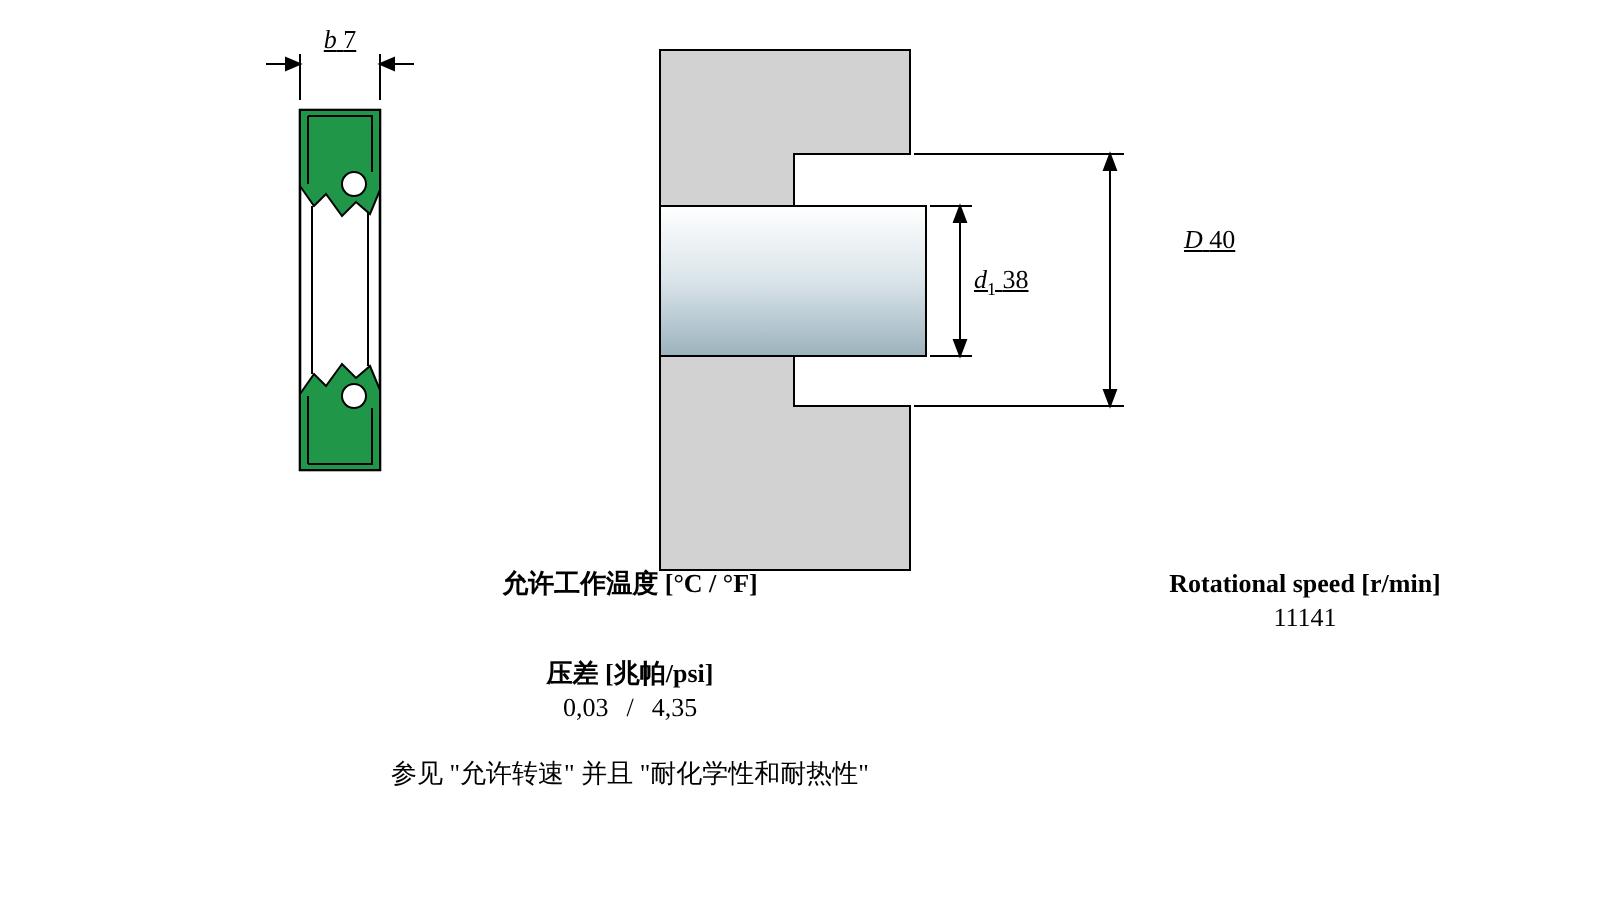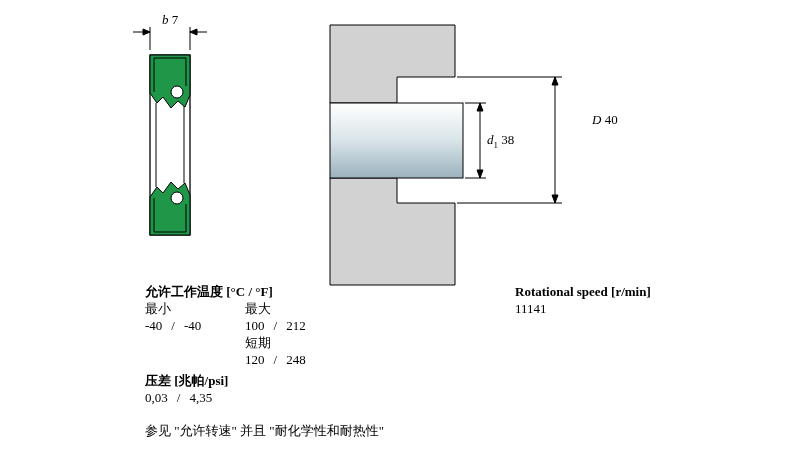--- a/index.html
+++ b/index.html
@@ -1,28 +1,28 @@
 <!DOCTYPE html>
 <html><head>
 <meta charset="utf-8">
 <style>
   html,body { margin:0; padding:0; background:#ffffff; }
   .canvas {
     position:relative; width:800px; height:450px; background:#ffffff;
     font-family:"Liberation Serif", serif; color:#000; overflow:hidden;
   }
   .abs { position:absolute; }
-  .dimlabel { font-size:13px; white-space:nowrap; }
+  .dimlabel { font-size:13px; white-space:nowrap;text-decoration:underline; }
   .sym { font-style:italic; }
   .dimlabel sub { font-size:9px; line-height:0; }
-  .spec { font-size:13px; line-height:17px; }
+  .spec { font-size:13px; line-height:17px;text-align:center; }
   .spec-title { font-weight:bold; }
   .grid2 { display:grid; grid-template-columns:100px auto; }
   .sep { display:inline-block; margin:0 9px; }
-  .mt12 { margin-top:4px; }
+  .mt12 { margin-top:28px; }
   .mt16 { margin-top:16px; }
   .valrow { white-space:nowrap; }
 </style>
 </head>
 <body>
 
 <div class="canvas">
 
   <svg class="abs" style="left:0;top:0" width="800" height="450" viewBox="0 0 800 450">
     <defs>
@@ -89,39 +89,20 @@
 
   <div class="abs dimlabel" style="left:592px;top:112px">
     <span class="sym">D</span>
     <span>40</span>
   </div>
 
   <div class="abs spec" style="left:145px;top:283px;width:340px">
 
     <div>
       <div class="spec-title">允许工作温度 [°C / °F]</div>
-      <div class="grid2">
-        <div>最小</div>
-        <div>最大</div>
-
-        <div class="valrow">
-          <span>-40</span><span class="sep">/</span><span>-40</span>
-        </div>
-        <div class="valrow">
-          <span>100</span><span class="sep">/</span><span>212</span>
-        </div>
-
-        <div></div>
-        <div>短期</div>
-
-        <div></div>
-        <div class="valrow">
-          <span>120</span><span class="sep">/</span><span>248</span>
-        </div>
-      </div>
     </div>
 
     <div class="mt12">
       <div class="spec-title">压差 [兆帕/psi]</div>
       <div class="valrow">
         <span>0,03</span><span class="sep">/</span><span>4,35</span>
       </div>
     </div>
 
     <div class="mt16">参见 "允许转速" 并且 "耐化学性和耐热性"</div>

